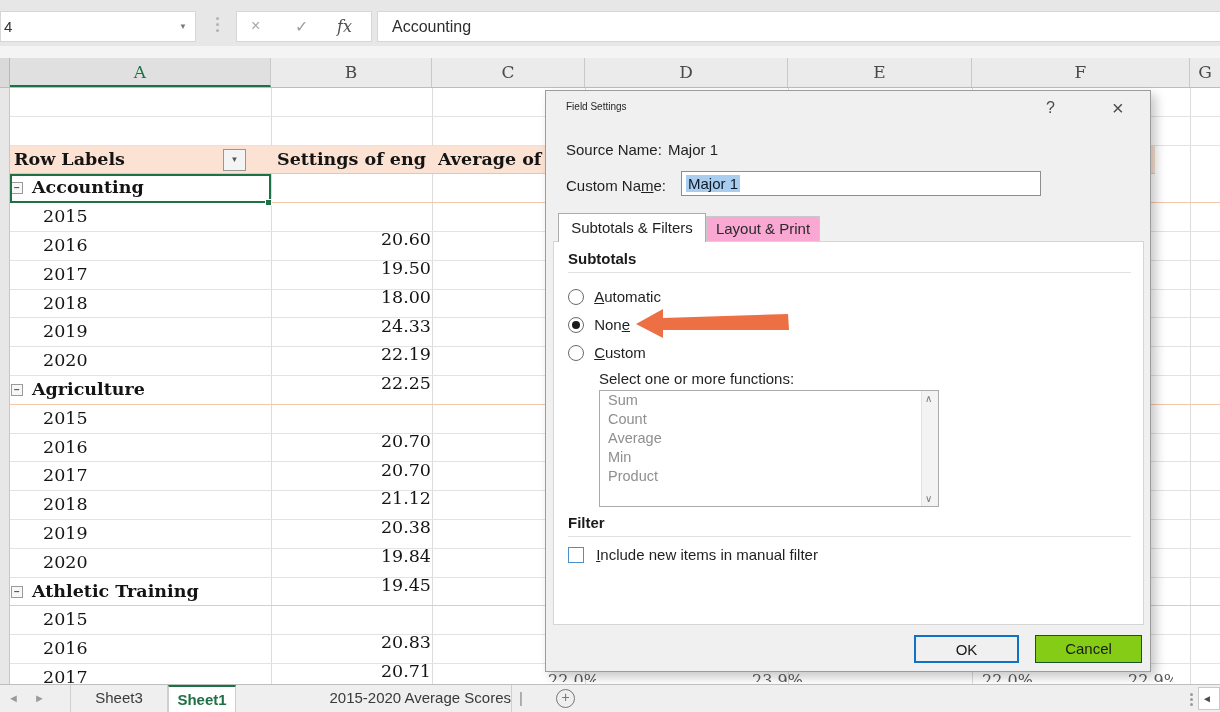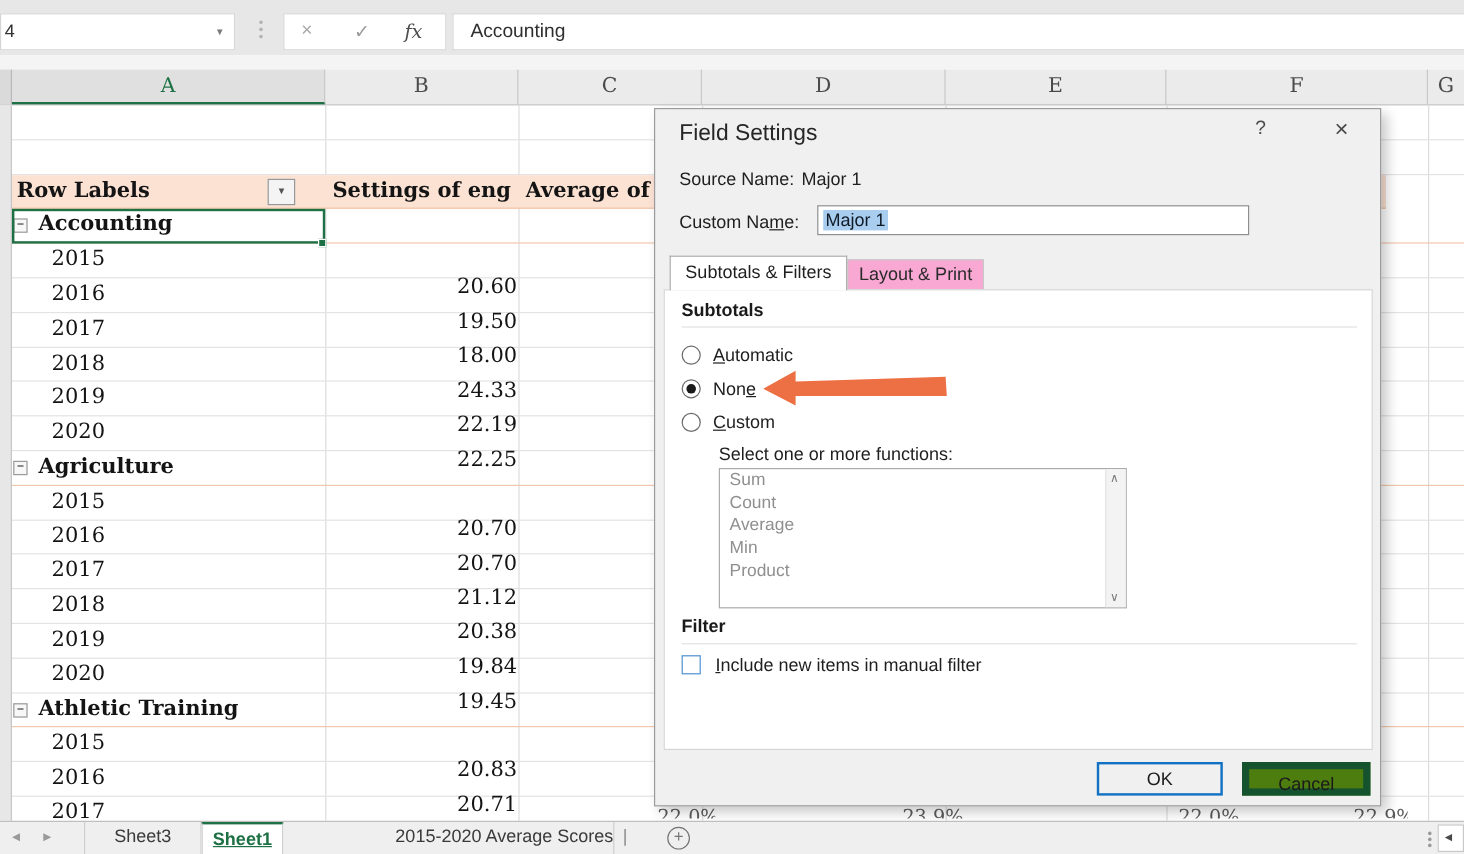--- a/index.html
+++ b/index.html
@@ -50,21 +50,21 @@
   #pivothead .c2{position:absolute;left:428px;top:3px;width:107px;overflow:hidden;white-space:nowrap;font-family:"DejaVu Serif",serif;font-weight:bold;font-size:17.5px;color:#141414;}
   #filterbtn{position:absolute;left:213px;top:3px;width:23px;height:22px;background:#F4F4F4;border:1px solid #979797;
              box-sizing:border-box;text-align:center;font-size:8px;line-height:20px;color:#555;}
   #selcell{position:absolute;left:10px;top:86.4px;width:261px;height:29px;border:2px solid #1E7145;box-sizing:border-box;}
   #selhandle{position:absolute;left:265px;top:111px;width:7px;height:7px;background:#1E7145;border:1px solid #fff;box-sizing:border-box;}
   .frag{position:absolute;height:11px;overflow:hidden;font-family:"DejaVu Serif",serif;font-size:16px;color:#5a5a5a;}
 
   
   #dlg{left:545px;top:90px;width:606px;height:582px;background:#F0F0F0;border:1px solid #9c9c9c;
        box-sizing:border-box;box-shadow:5px 5px 10px rgba(0,0,0,0.22);font-size:15px;color:#1f1f1f;}
-  #dlg-title{position:absolute;left:20px;top:10px;font-size:19px;color:#262626;}
+  #dlg-title{position:absolute;left:20px;top:10px;font-size:10px;color:#262626;}
   #dlg-help{position:absolute;left:500px;top:8px;font-size:16px;color:#4a4a4a;}
   #dlg-close{position:absolute;left:566px;top:6px;font-size:20px;color:#4a4a4a;}
   #src-lbl{position:absolute;left:20px;top:50px;}
   #src-val{position:absolute;left:122px;top:50px;}
   #cust-lbl{position:absolute;left:20px;top:86px;}
   #cust-input{position:absolute;left:135px;top:80px;width:360px;height:25px;background:#fff;border:1px solid #8E8E8E;box-sizing:border-box;}
   #cust-input .selhl{position:absolute;left:4px;top:3px;background:#A9CDEF;padding:0 2px;color:#101a26;}
   .accel{text-decoration:underline;}
   .tab{position:absolute;box-sizing:border-box;text-align:center;}
   #tab1{left:12px;top:122px;width:148px;height:29px;background:#fff;border:1px solid #ACACAC;border-bottom:none;line-height:27px;z-index:3;}
@@ -82,21 +82,21 @@
   #listbox{position:absolute;left:45px;top:148px;width:340px;height:117px;background:#fff;border:1px solid #ABABAB;box-sizing:border-box;}
   #listbox .item{padding:0 0 0 8px;font-size:14.5px;line-height:19px;color:#8f8f8f;}
   #lbscroll{position:absolute;right:0;top:0;width:17px;height:115px;background:#F3F3F3;border-left:1px solid #E3E3E3;box-sizing:border-box;}
   #lbscroll .up{position:absolute;top:2px;left:3px;font-size:10px;color:#7a7a7a;}
   #lbscroll .dn{position:absolute;bottom:2px;left:3px;font-size:10px;color:#7a7a7a;}
   #chk-row{position:absolute;left:14px;top:304px;}
   #chk{display:inline-block;width:16px;height:16px;border:1px solid #4D90D0;background:#fff;box-sizing:border-box;vertical-align:-3px;}
   #chk-lbl{margin-left:8px;}
   .btn{position:absolute;top:544px;height:28px;box-sizing:border-box;text-align:center;line-height:25px;font-size:15px;color:#1a1a1a;}
   #okbtn{left:368px;width:105px;background:#F0F0F0;border:2px solid #1071C5;}
-  #cancelbtn{left:489px;width:107px;background:#4d7c0f;border:6px solid #14532d;}
+  #cancelbtn{left:489px;width:107px;background:#84cc16;border:1px solid #14532d;}
 
   
   #arrow{left:630px;top:300px;z-index:20;}
 
   
   #sheetbar{left:0;top:684px;width:1220px;height:28px;background:#EFEFEF;border-top:1px solid #BFBFBF;box-sizing:border-box;font-size:15px;}
   .nav{position:absolute;top:7px;font-size:11px;color:#9a9a9a;}
   .stab{position:absolute;top:0;height:27px;line-height:26px;text-align:center;color:#3a3a3a;border-right:1px solid #CFCFCF;box-sizing:border-box;}
   .stab.active{background:#fff;color:#1E7145;font-weight:bold;border-top:2px solid #1E7145;border-left:1px solid #CFCFCF;}
   #tabdiv{position:absolute;left:519px;top:4px;color:#8a8a8a;}
@@ -306,21 +306,21 @@
   </div>
 
   <svg class="abs" id="arrow" width="170" height="48" viewBox="0 0 170 48">
     <polygon points="6,24 33,9 33,18 158,14 159,30 33,30 33,38" fill="#ED7044"></polygon>
   </svg>
 
   <div class="abs" id="sheetbar">
     <span class="nav" style="left:8px;">◄</span>
     <span class="nav" style="left:34px;">►</span>
     <div class="stab" style="left:70px;width:98px;border-left:1px solid #CFCFCF;">Sheet3</div>
-    <div class="stab active" style="left:168px;width:68px;text-decoration:underline;">Sheet1</div>
+    <div class="stab active" style="left:168px;width:68px;">Sheet1</div>
     <div class="stab" style="left:256px;width:256px;text-align:right;">2015-2020 Average Scores</div>
     <span id="tabdiv">|</span>
     <div id="addsheet">+</div>
     <div id="barDots">
         <i></i>
         <i></i>
         <i></i>
       </div>
     <div id="hscroll">
       <span class="lt">◄</span>

